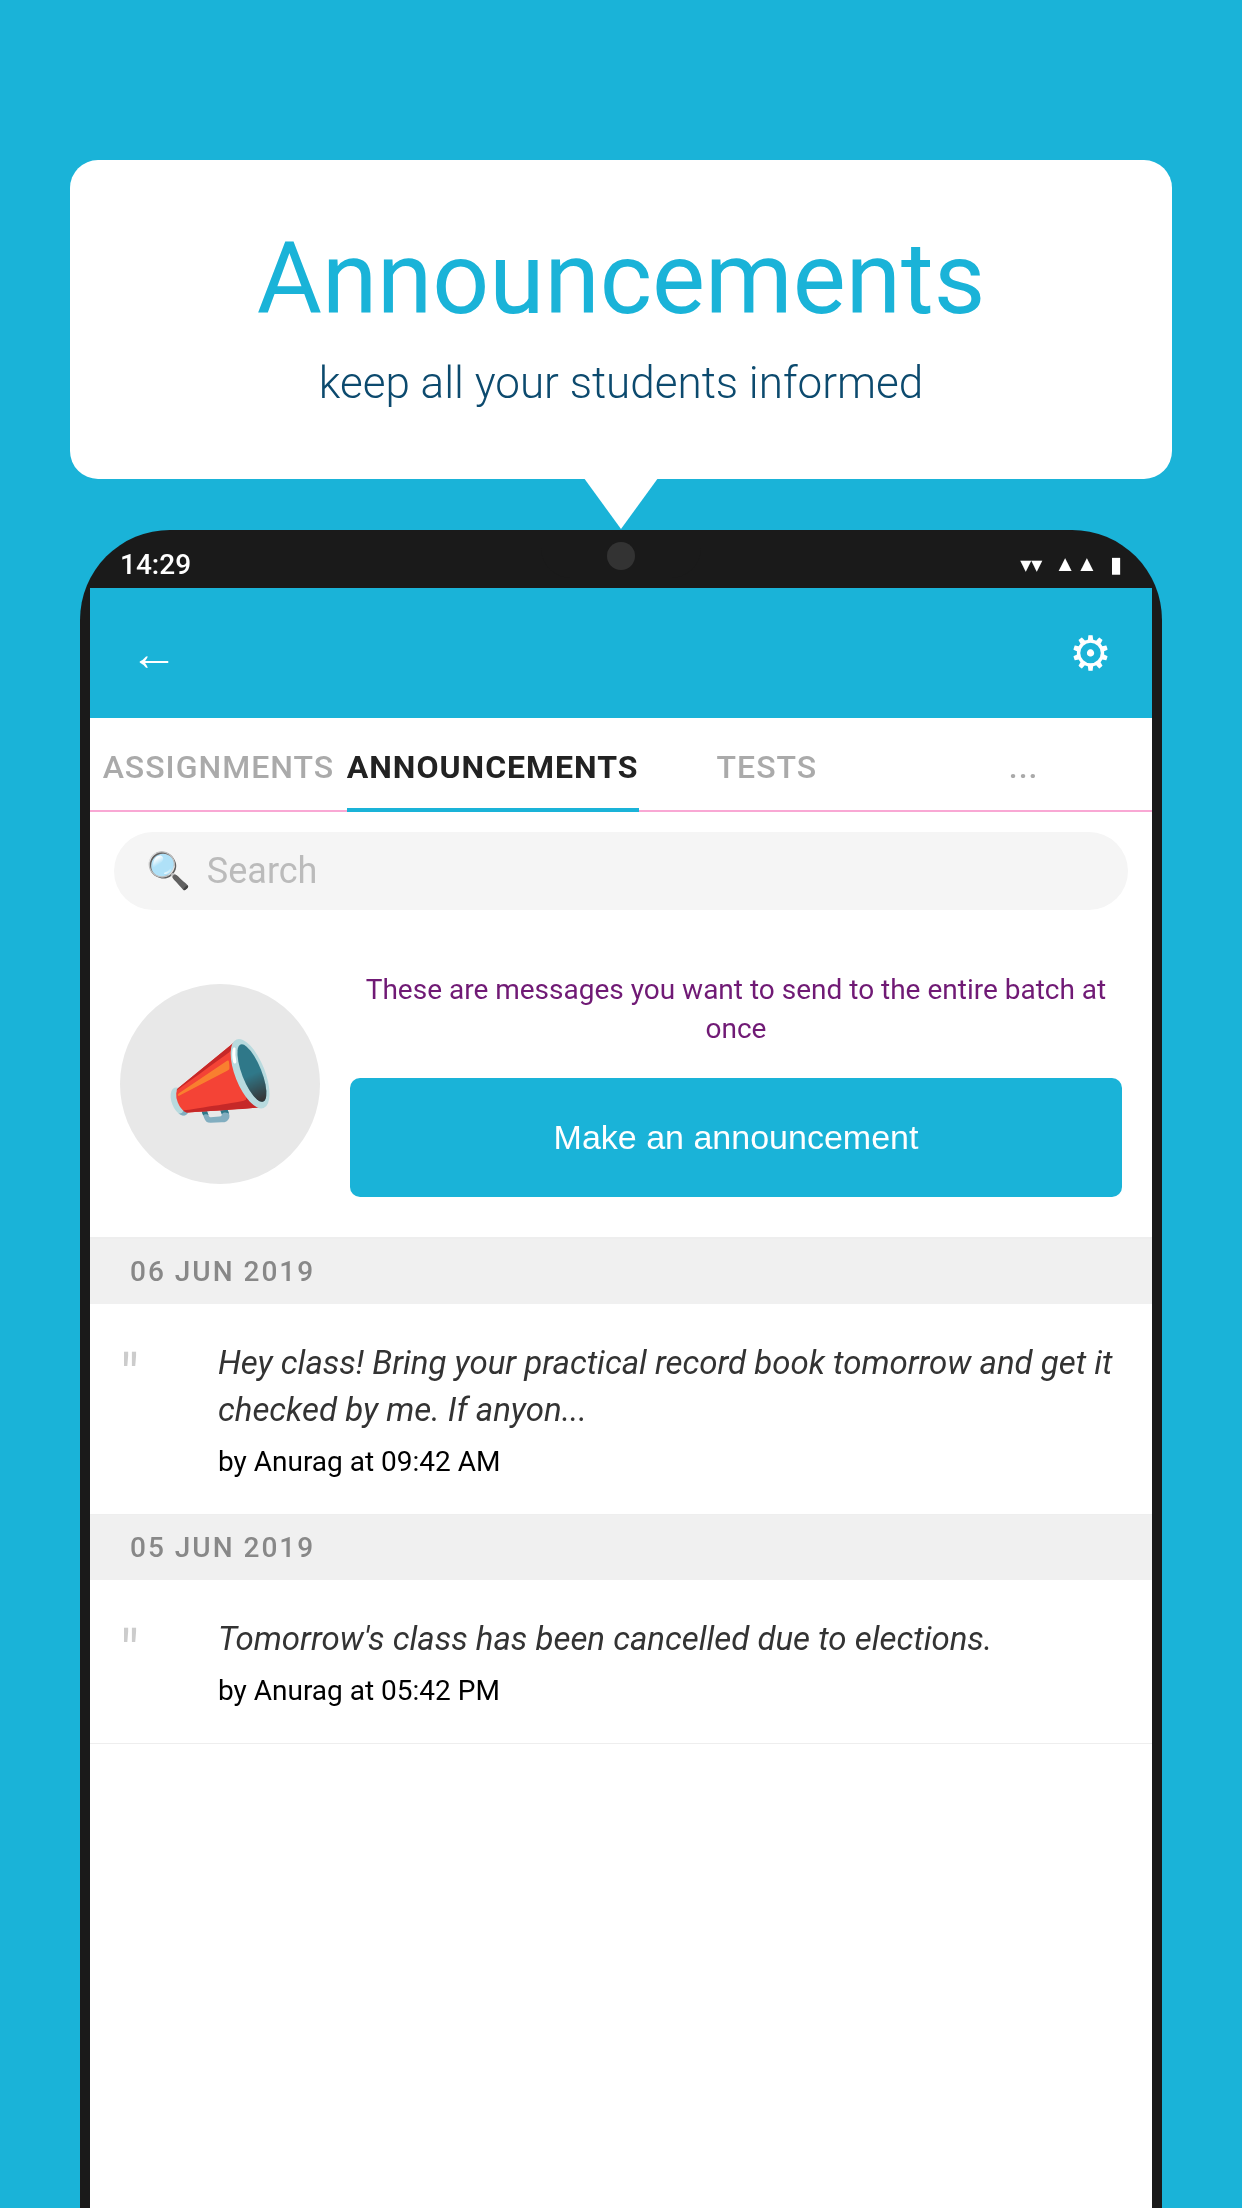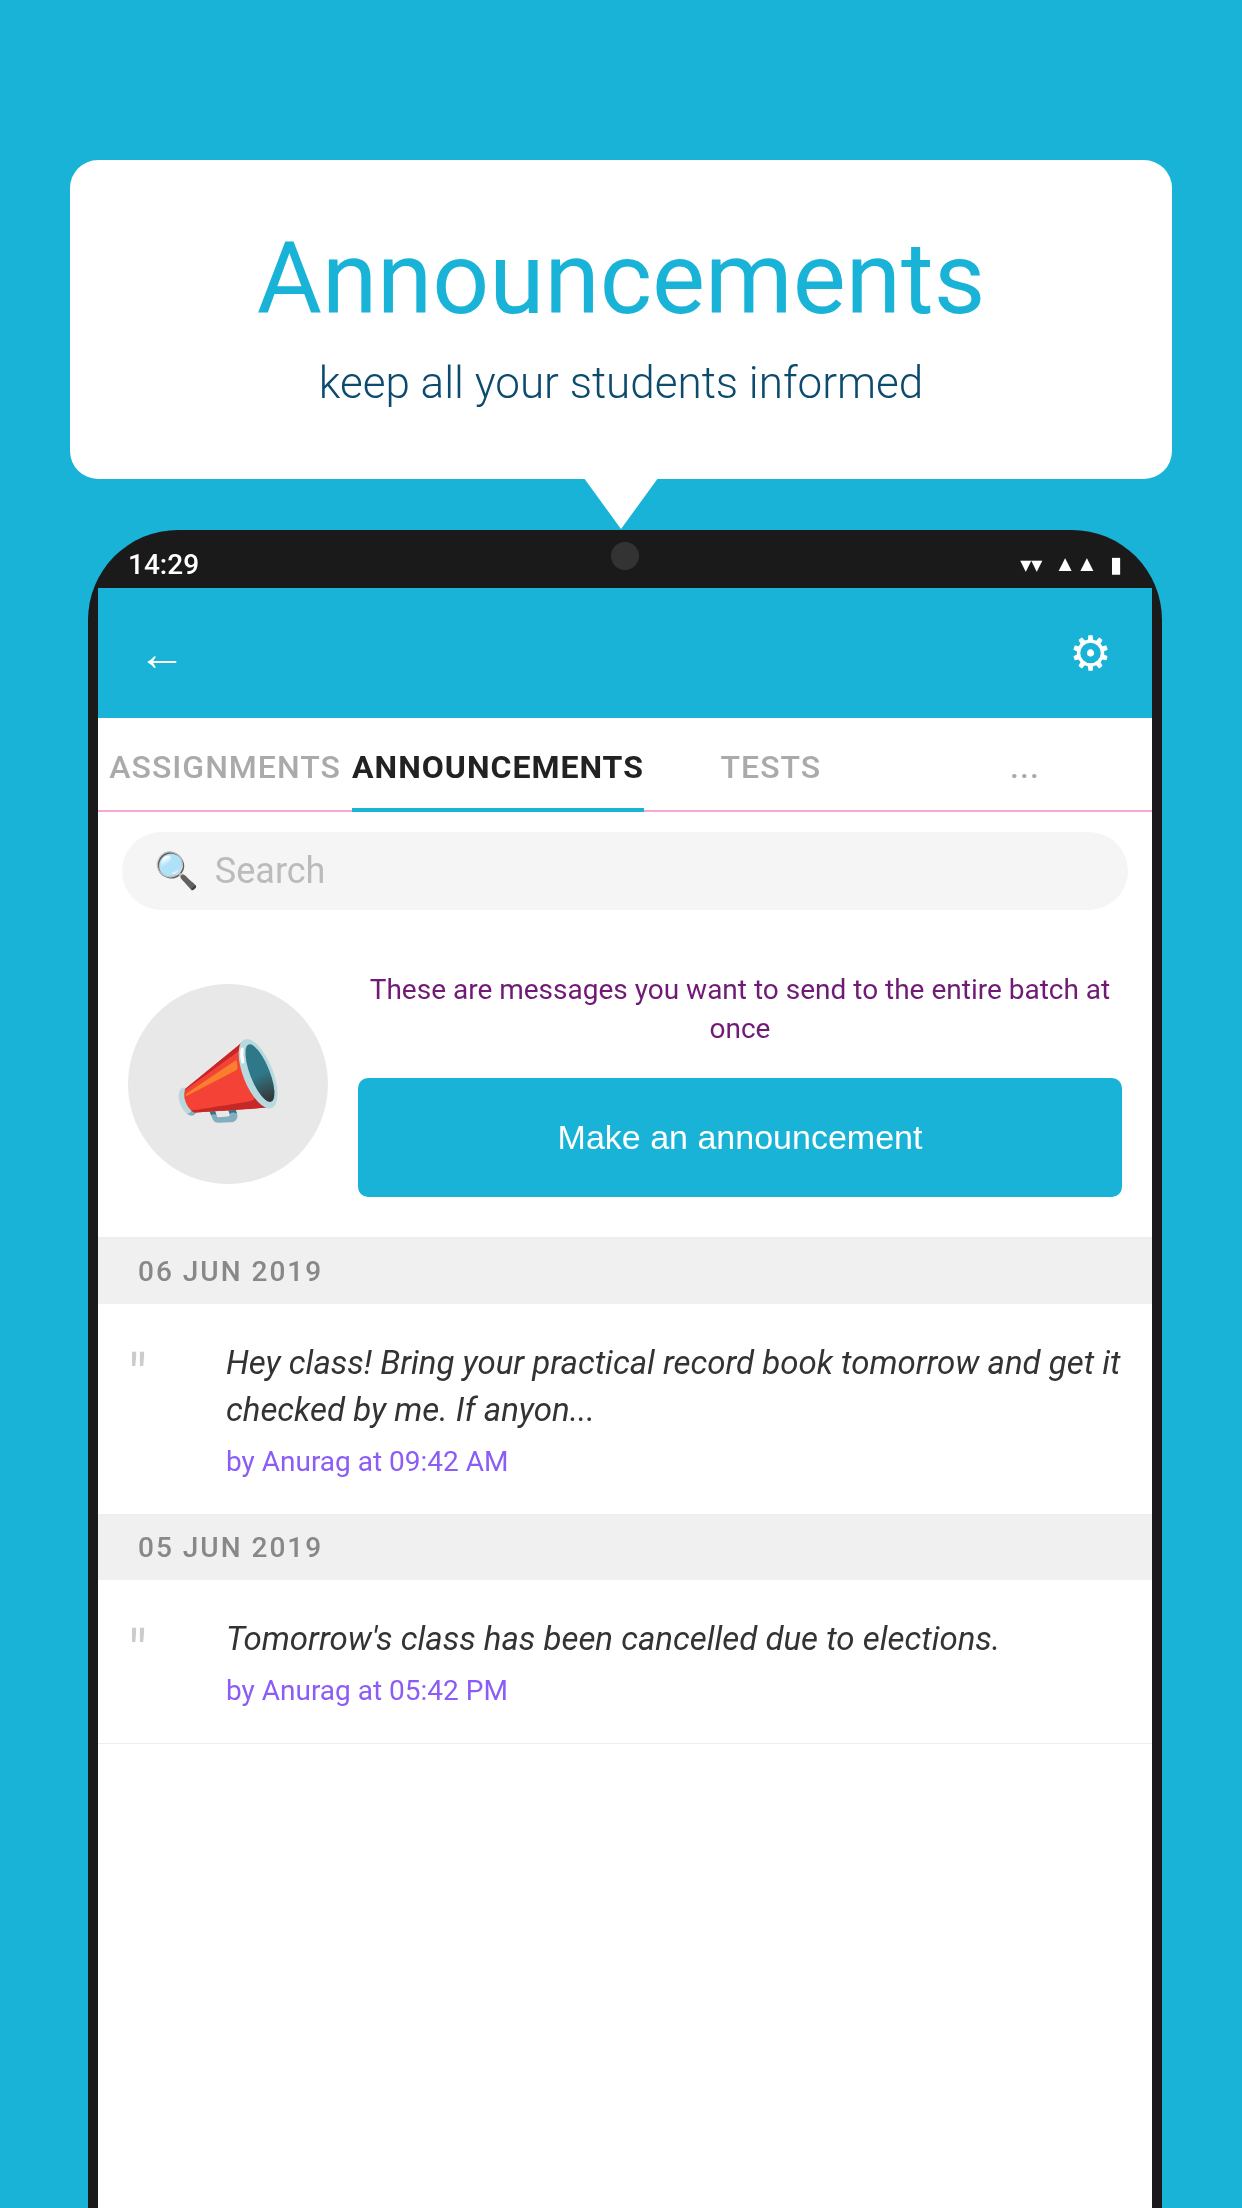--- a/index.html
+++ b/index.html
@@ -54,21 +54,20 @@
     
     .phone-frame {
       position: absolute;
       top: 530px;
       left: 80px;
       right: 80px;
       bottom: 0px;
       background: #1a1a1a;
       border-radius: 90px 90px 0 0;
       overflow: hidden;
-      margin-left: 8px;
     }
 
     .phone-notch {
       position: absolute;
       top: 0;
       left: 50%;
       transform: translateX(-50%);
       width: 160px;
       height: 48px;
       background: #1a1a1a;
@@ -313,21 +312,21 @@
     .announcement-message {
       font-size: 33px;
       color: #333;
       font-style: italic;
       line-height: 1.4;
       margin-bottom: 12px;
     }
 
     .announcement-meta {
       font-size: 28px;
-      color: #8b5cf6;
+      color: #000000;
     }
   </style>
 </head>
 <body>
 
 <div class="speech-bubble">
   <div class="bubble-title">Announcements</div>
   <div class="bubble-subtitle">keep all your students informed</div>
 </div>
 

